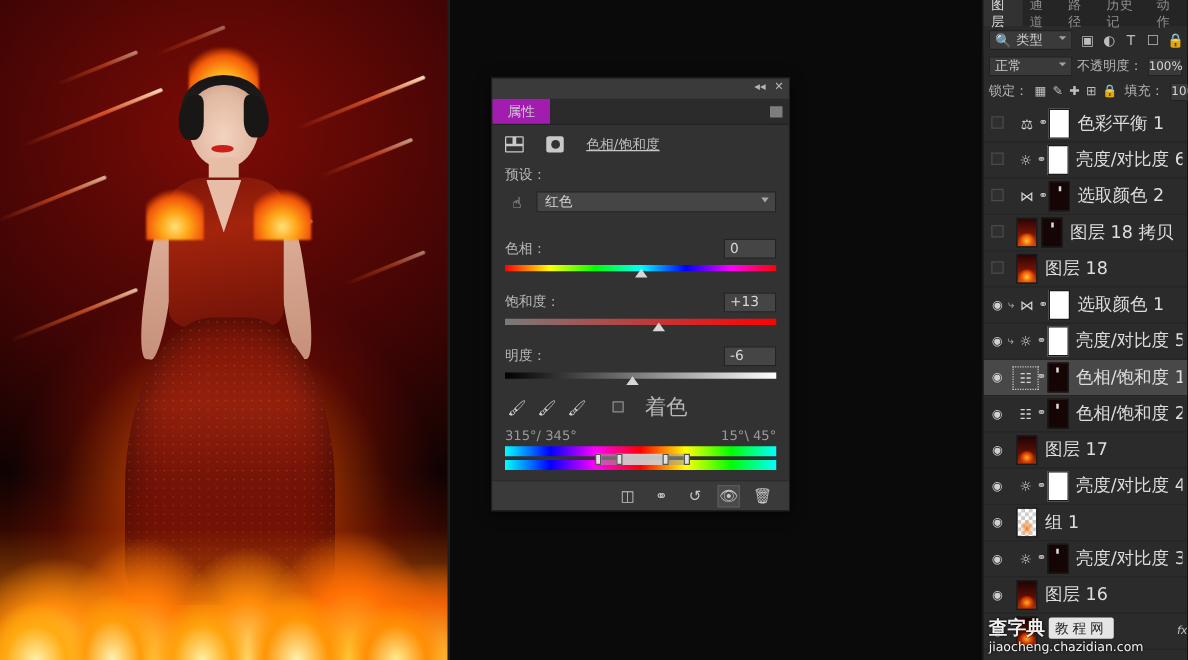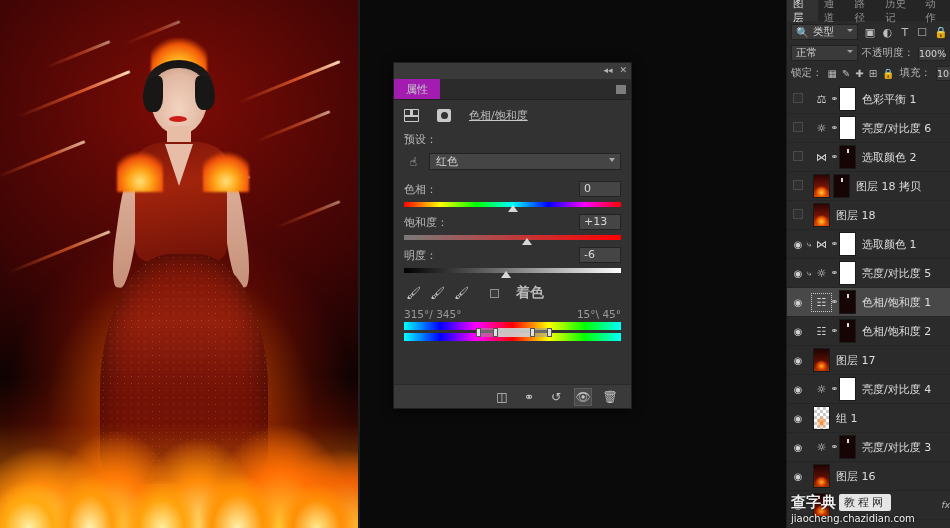--- a/index.html
+++ b/index.html
@@ -122,36 +122,36 @@
   .row{ display:flex; align-items:center; padding:3px 10px; }
   .lbl{ color:#b8b8b8; font-size:11px; }
   .preset-lbl{ width:44px; }
   .select{ flex:1; height:17px; background:#454545; border:1px solid #232323;
     display:flex; align-items:center; padding:0 6px; color:#d2d2d2; font-size:11px; position:relative;}
   .select .chev{ position:absolute; right:5px; top:4px; width:0;height:0;
     border-left:3.5px solid transparent;border-right:3.5px solid transparent;border-top:4px solid #a8a8a8;}
   .hand-icon{ width:19px; height:17px; margin-right:6px; display:flex; align-items:center; justify-content:center; color:#dcdcdc; font-size:12px;}
 
   .sld-wrap{ padding:2px 10px 0 10px;}
-  .sld-top{ display:flex; align-items:center; justify-content:space-between; margin-top:6px;gap:44px;}
+  .sld-top{ display:flex; justify-content:space-between; margin-top:16px;gap:44px;}
   .sld-val{ width:42px; height:16px; background:#454545; border:1px solid #232323; color:#d8d8d8;
     font-size:11px; text-align:left; padding-left:4px; line-height:14px;}
   .track{ position:relative; height:7px; margin:4px 0 0 0; }
   .track .bar{ position:absolute; left:0; right:0; top:1px; height:5px; }
   .hue-bar{ background:linear-gradient(90deg,#f00,#ff0,#0f0,#0ff,#00f,#f0f,#f00); }
   .sat-bar{ background:linear-gradient(90deg,#7a7a7a,#f00); }
   .lig-bar{ background:linear-gradient(90deg,#000,#7f7f7f,#fff); }
   .knob{ position:absolute; top:4px; width:0;height:0;
     border-left:5px solid transparent;border-right:5px solid transparent;border-bottom:7px solid #d6d6d6;
     margin-left:-5px;}
 
   .tools-row{ display:flex; align-items:center; gap:11px; padding:10px 10px 2px 12px; }
   .dropper{ width:13px; height:14px; position:relative; color:#d5d5d5; font-size:12px; }
   .chk{ width:9px; height:9px; border:1px solid #8c8c8c; background:#3c3c3c; margin-left:12px;}
-  .chk-lbl{ color:#b8b8b8; margin-left:6px; font-size:14px;font-weight:bold;}
+  .chk-lbl{ color:#b8b8b8; margin-left:6px; font-size:17px;}
 
   .deg-row{ display:flex; justify-content:space-between; padding:4px 10px 0 10px; color:#9b9b9b; font-size:10.5px;}
   .cbars{ padding:2px 10px 0 10px; position:relative;}
   .cbar{ height:8px; background:linear-gradient(90deg,#0ff,#00f,#f0f,#f00,#ff0,#0f0,#0ff); }
   .cbar2{ margin-top:3px; }
   .range-ui{ position:absolute; left:10px; right:10px; top:8px; height:10px;}
   .rng-mid{ position:absolute; top:0; height:9px; background:#d0d0d0; opacity:.92;}
   .rng-fade{ position:absolute; top:0; height:9px; background:#9a9a9a; opacity:.55;}
   .rng-stop{ position:absolute; top:0; width:5px; height:9px; background:#e2e2e2; border:1px solid #555;}
 
@@ -200,21 +200,21 @@
       linear-gradient(180deg,#2a0404,#7a1405 55%, #d44a04 100%);}
   .thumb.fire2{ background:
       radial-gradient(ellipse 55% 35% at 50% 78%, #ffb020 0%, #d63c04 48%, rgba(90,8,0,0) 78%),
       linear-gradient(180deg,#1e0303,#5e1004 60%, #a83204 100%);}
   .thumb.checker{ background:
       linear-gradient(45deg,#c9c9c9 25%,transparent 25%,transparent 75%,#c9c9c9 75%),
       linear-gradient(45deg,#c9c9c9 25%,#fff 25%,#fff 75%,#c9c9c9 75%);
     background-size:6px 6px; background-position:0 0, 3px 3px;}
   .thumb.checker .ov{ width:100%; height:100%;
     background:radial-gradient(ellipse 50% 45% at 50% 70%, rgba(255,120,10,.85), rgba(255,60,0,0) 70%);}
-  .lname{ margin-left:6px; color:#ddd; font-size:11px; white-space:nowrap; overflow:hidden;}
+  .lname{ margin-left:6px; color:#ddd; font-size:14px; white-space:nowrap; overflow:hidden;}
   .fx{ position:absolute; right:0; color:#bbb; font-size:9px; font-style:italic;}
 
   
   .wm{ position:absolute; left:4px; top:2px; width:150px; height:38px; pointer-events:none;}
   .wm-top{ display:flex; align-items:center; gap:3px;}
   .wm-a{ color:#eee; font-size:15px; font-weight:bold; letter-spacing:0px; text-shadow:0 0 2px #000;}
   .wm-b{ background:rgba(245,245,245,.92); color:#2a2a2a; font-size:11px; padding:1px 5px; border-radius:2px; letter-spacing:3px;}
   .wm-url{ color:#f2f2f2; font-size:10px; margin-top:1px; text-shadow:0 0 2px #000;}
 </style>
 </head>

